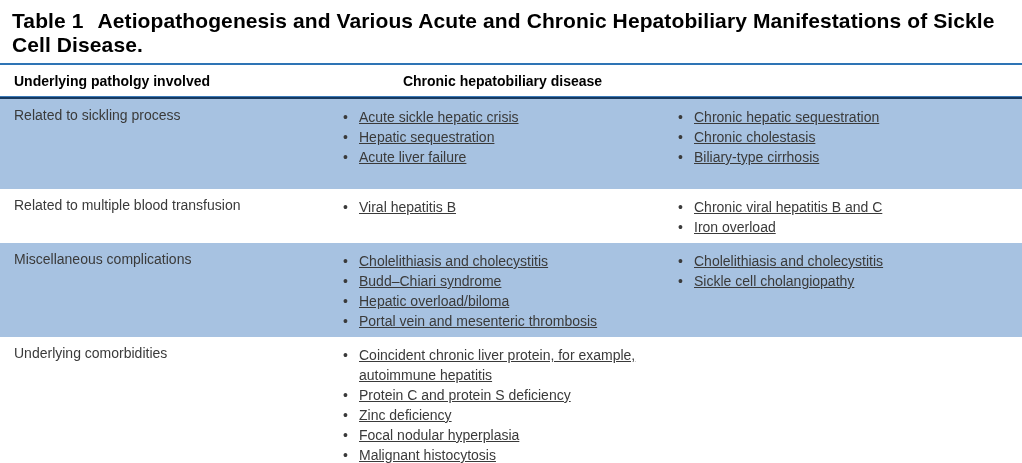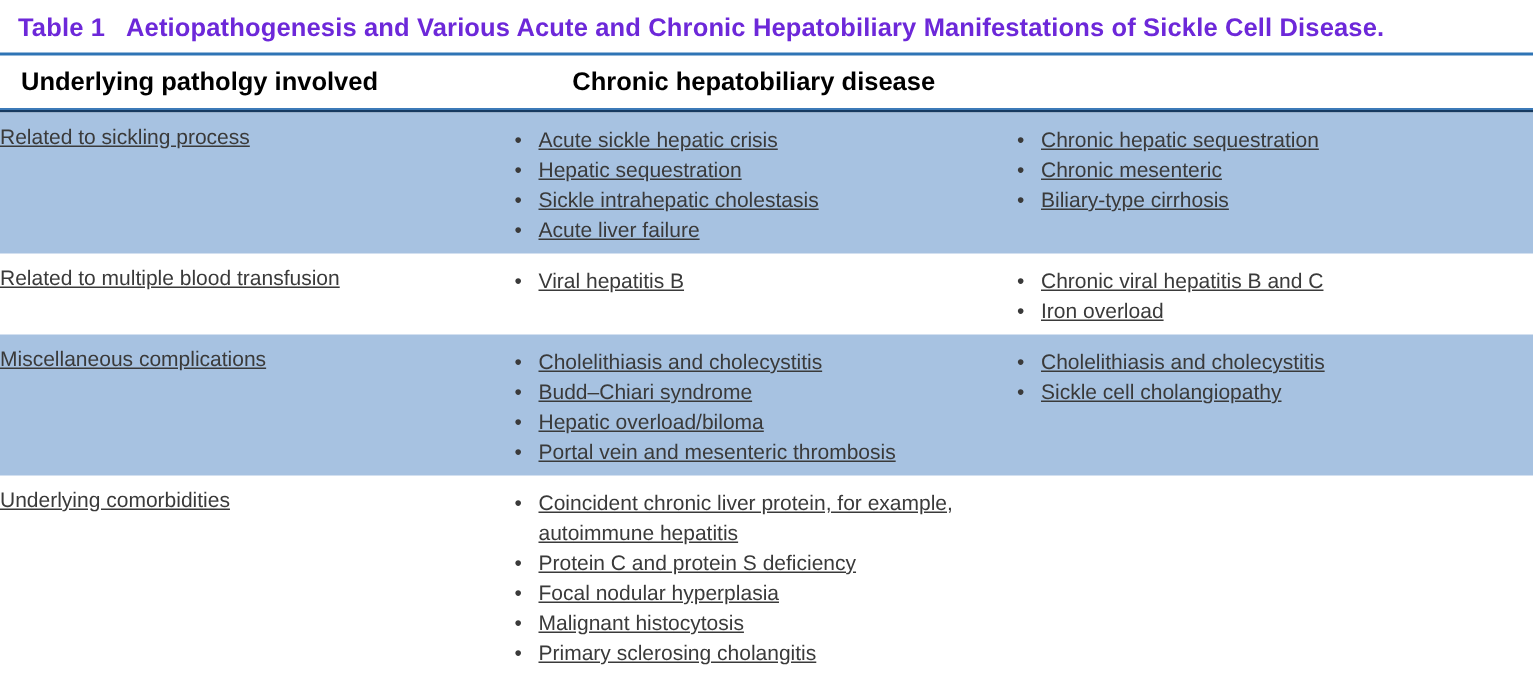--- a/index.html
+++ b/index.html
@@ -8,43 +8,43 @@
     --rule-dark:#173a60;
     --rule-light:#9dc3e6;
     --text:#3a3a3a;
   }
   *{margin:0;padding:0;box-sizing:border-box;}
   html,body{width:1022px;height:463px;background:#ffffff;overflow:hidden;}
   body{font-family:"Liberation Sans","DejaVu Sans",sans-serif;color:var(--text);}
 
   .title-bar{
     padding:9px 12px 6px 12px;
-    font-size:17px;
+    font-size:21px;
     font-weight:bold;
-    color:#6d28d9;
+    color:#000000;
     letter-spacing:.1px;
   }
   .title-bar .tnum{margin-right:14px;}
   .rule-title{height:2px;background:var(--rule-blue);margin:0;}
 
   .grid{display:grid;grid-template-columns:335px 335px 352px;}
 
   .header-row{padding:0;}
   .header-cell{
-    font-weight:bold;color:#000;font-size:17px;
+    font-weight:bold;color:#000;font-size:14px;
     padding:8px 4px 7px 4px;
   }
   .header-cell.first{text-align:left;padding-left:14px;}
   .header-cell.center{text-align:center;}
   .rule-header{height:3px;background:linear-gradient(#3c7ab8 0 34%,var(--rule-dark) 34% 100%);}
 
   .row{font-size:14px;}
   .row.shaded{background:var(--shaded);}
   .cell{padding:8px 4px 6px 0;vertical-align:top;}
-  .cell.pathology{text-decoration:underline;}
+  .cell.pathology{padding-left:14px;}
   ul.items{list-style:none;}
   ul.items li{
     position:relative;
     padding-left:24px;
     line-height:20px;
     max-width:318px;
     text-decoration:underline;
   }
   ul.items li::before{
     content:"\2022";
@@ -71,28 +71,27 @@
   <div class="header-cell center">Chronic hepatobiliary disease</div>
 </div>
 <div class="rule-header"></div>
 
 <div class="grid row shaded r1">
   <div class="cell pathology">Related to sickling process</div>
   <div class="cell">
     <ul class="items">
       <li>Acute sickle hepatic crisis</li>
       <li>Hepatic sequestration</li>
-      <li>Sickle intrahepatic cholestasis</li>
       <li>Acute liver failure</li>
     </ul>
   </div>
   <div class="cell">
     <ul class="items">
       <li>Chronic hepatic sequestration</li>
-      <li>Chronic mesenteric</li>
+      <li>Chronic cholestasis</li>
       <li>Biliary-type cirrhosis</li>
     </ul>
   </div>
 </div>
 
 <div class="grid row r2">
   <div class="cell pathology">Related to multiple blood transfusion</div>
   <div class="cell">
     <ul class="items">
       <li>Viral hepatitis B</li>
@@ -123,18 +122,19 @@
     </ul>
   </div>
 </div>
 
 <div class="grid row r4">
   <div class="cell pathology">Underlying comorbidities</div>
   <div class="cell">
     <ul class="items">
       <li>Coincident chronic liver protein, for example, autoimmune hepatitis</li>
       <li>Protein C and protein S deficiency</li>
+      <li>Zinc deficiency</li>
       <li>Focal nodular hyperplasia</li>
       <li>Malignant histocytosis</li>
       <li>Primary sclerosing cholangitis</li>
     </ul>
   </div>
 </div>
 
 </body></html>

